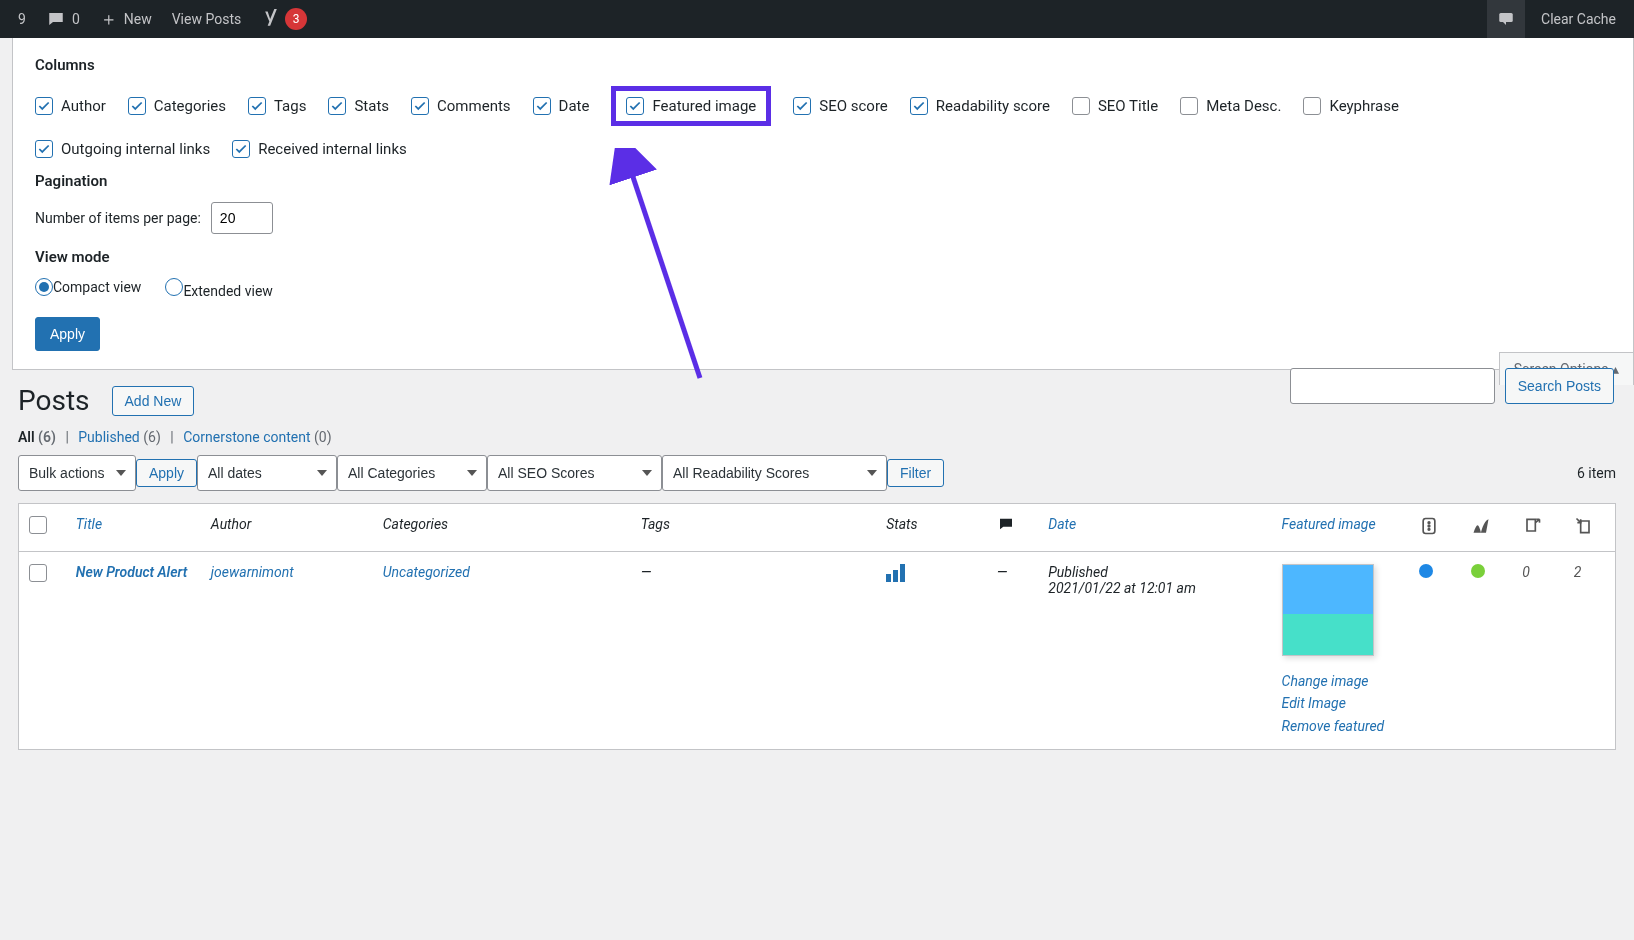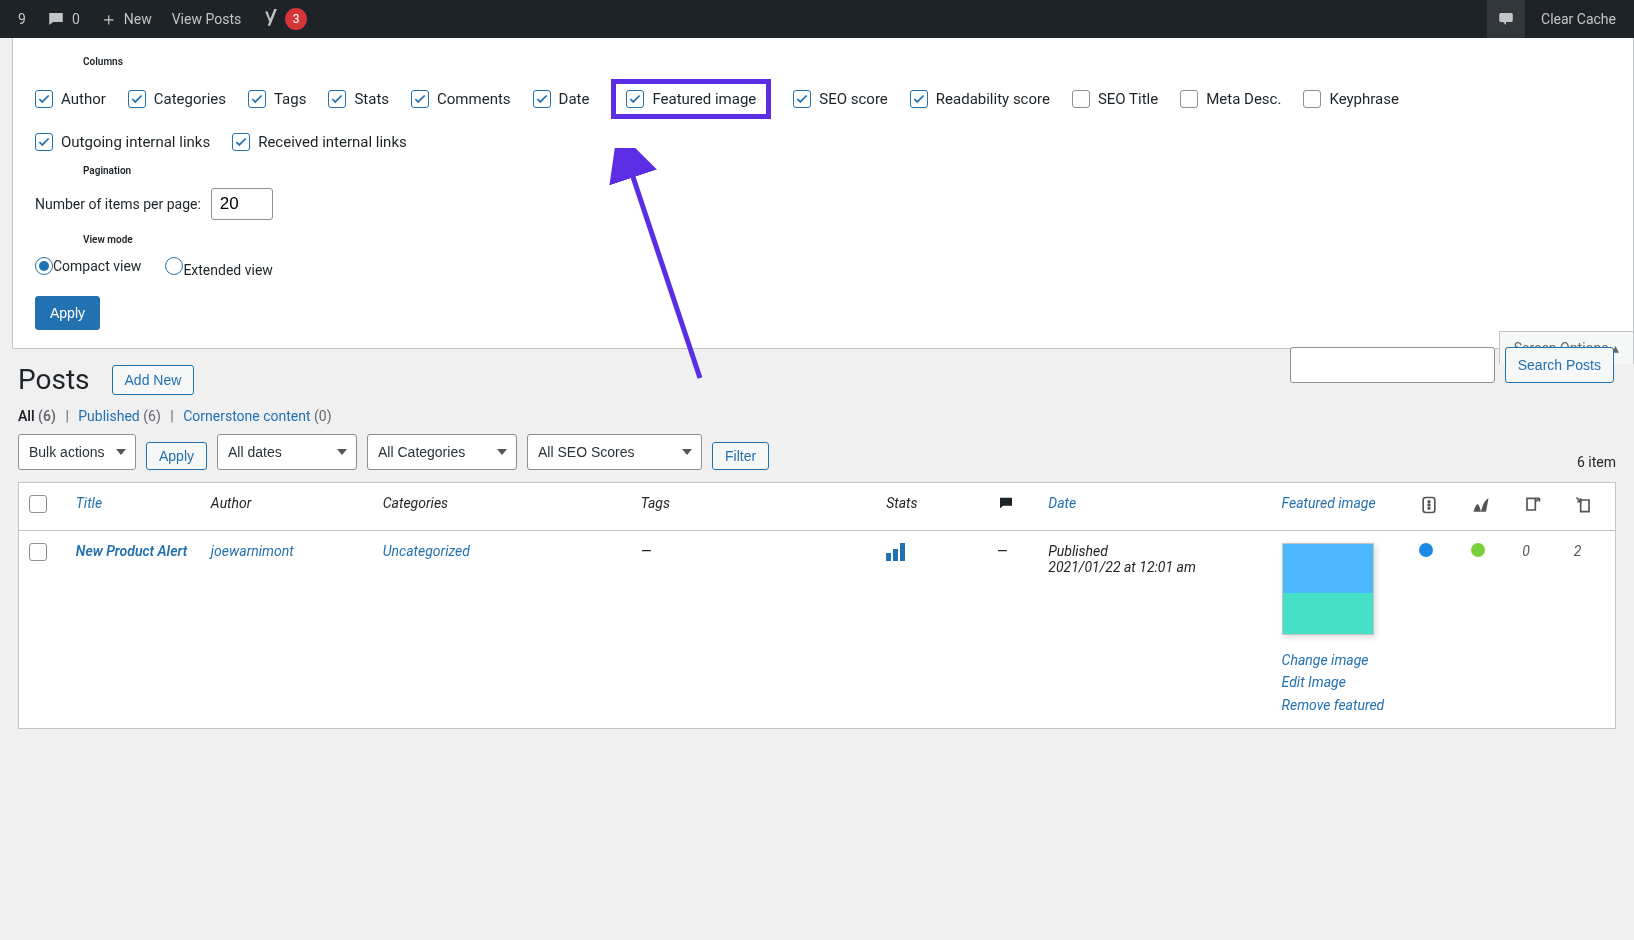--- a/index.html
+++ b/index.html
@@ -7,30 +7,30 @@
 
 
 .admin-bar { background: #1d2327; color: #c3c4c7; height: 38px; display: flex; align-items: center; padding: 0 8px; font-size: 14px; }
 .admin-bar .ab-item { display: inline-flex; align-items: center; padding: 0 10px; height: 38px; color: #c3c4c7; cursor: pointer; }
 .admin-bar .badge { background: #d63638; color: #fff; border-radius: 50%; width: 22px; height: 22px; display: inline-flex; align-items: center; justify-content: center; font-size: 12px; margin-left: 4px; }
 .admin-bar .spacer { flex: 1; }
 .admin-bar .comment-icon-bar { width: 20px; height: 18px; }
 
 
 .screen-options { background: #fff; border: 1px solid #c3c4c7; border-top: none; margin: 0 0 0 12px; padding: 18px 22px; }
-.so-heading { font-weight: 600; margin-bottom: 12px; font-size: 10px; margin-left: 48px; }
+.so-heading { font-weight: 600; margin-bottom: 12px; font-size: 15px; }
 .so-row { display: flex; flex-wrap: wrap; gap: 8px 22px; margin-bottom: 14px; align-items: center; }
 .so-row label { display: inline-flex; align-items: center; gap: 8px; font-size: 15px; cursor: pointer; }
 .chk { width: 18px; height: 18px; border: 1px solid #8c8f94; border-radius: 3px; display: inline-flex; align-items: center; justify-content: center; background: #fff; }
 .chk.checked { border-color: #2271b1; }
 .chk.checked svg { display: block; }
 .chk svg { display: none; width: 14px; height: 14px; }
 .highlight-box { border: 5px solid #5b2ee6; padding: 6px 10px; display: inline-flex; align-items: center; gap:8px; }
 .pag-row { display:flex; align-items:center; gap:10px; margin-bottom:14px; }
-.pag-row input { width:62px; height:32px; border:1px solid #8c8f94; border-radius:3px; padding:12px 8px; font-size:17px; }
+.pag-row input { width:62px; height:32px; border:1px solid #8c8f94; border-radius:3px; padding:12px 8px; font-size:14px; }
 .radio-row { display:flex; gap:24px; margin-bottom:18px; }
 .radio { width:18px; height:18px; border:1px solid #2271b1; border-radius:50%; display:inline-flex; align-items:center; justify-content:center; background:#fff; }
 .radio.sel::after { content:''; width:10px; height:10px; border-radius:50%; background:#2271b1; }
 .btn-primary { background:#2271b1; color:#fff; border:1px solid #2271b1; border-radius:3px; padding:8px 14px; font-size:14px; cursor:pointer; }
 .btn-secondary { background:#f6f7f7; color:#2271b1; border:1px solid #2271b1; border-radius:3px; padding:6px 12px; font-size:14px; cursor:pointer; }
 .btn-secondary.sm { padding:5px 12px; }
 
 
 .arrow-wrap { position:relative; }
 .arrow-svg { position:absolute; left:600px; top:110px; pointer-events:none; }
@@ -40,21 +40,21 @@
 .wrap h1 { font-size:28px; font-weight:400; display:inline-block; margin-right:10px; }
 .so-toggle { position:absolute; right:0; top:-18px; background:#f6f7f7; border:1px solid #c3c4c7; border-bottom:none; padding:8px 14px; font-size:14px; color:#646970; cursor:pointer; border-radius: 0 0 0 0; }
 .so-toggle::after { content:' ▴'; }
 
 .subsubsub { margin:12px 0 10px; font-size:14px; }
 .subsubsub a { color:#2271b1; text-decoration:none; }
 .subsubsub .count { color:#646970; }
 .subsubsub .sep { color:#646970; padding:0 6px; }
 .subsubsub .current { font-weight:600; color:#1d2327; }
 
-.tablenav { display:flex; align-items:flex-end; gap:10px; margin:6px 0 12px; }
+.tablenav { display:flex; align-items:center; margin:6px 0 12px; }
 .tablenav select { height:36px; border:1px solid #8c8f94; border-radius:3px; padding:0 30px 0 10px; font-size:14px; background:#fff; appearance:none; -webkit-appearance:none; color:#2c3338; }
 .select-wrap { position:relative; display:inline-block; }
 .select-wrap::after { content:''; position:absolute; right:10px; top:15px; border-left:5px solid transparent; border-right:5px solid transparent; border-top:6px solid #555; pointer-events:none; }
 .tablenav .push-right { margin-left:auto; display:flex; align-items:center; gap:10px; }
 .search-box input { width:205px; height:36px; border:1px solid #8c8f94; border-radius:3px; padding:0 8px; }
 .item-count { font-size:14px; color:#1d2327; }
 
 
 table.wp-list { width:100%; border-collapse:collapse; background:#fff; border:1px solid #c3c4c7;font-style:italic; }
 table.wp-list th, table.wp-list td { text-align:left; padding:12px 10px; vertical-align:top; font-size:14px; }
@@ -260,20 +260,21 @@
     <span class="sep">|</span>
     <a href="#"><span>Cornerstone content</span>  <span class="count">(0)</span></a>
   </div>
 
   <div class="tablenav">
     <span class="select-wrap"><select><option>Bulk actions</option></select></span>
     <button class="btn-secondary sm">Apply</button>
     <span class="select-wrap"><select style="width:140px"><option>All dates</option></select></span>
     <span class="select-wrap"><select style="width:150px"><option>All Categories</option></select></span>
     <span class="select-wrap"><select style="width:175px"><option>All SEO Scores</option></select></span>
+    <span class="select-wrap"><select style="width:225px"><option>All Readability Scores</option></select></span>
     <button class="btn-secondary sm">Filter</button>
     <div class="push-right">
         <span class="item-count">6 item</span>
       </div>
   </div>
 
   <table class="wp-list">
     <thead>
       <tr>
         <th class="row-chk"><span class="chk"></span></th>

